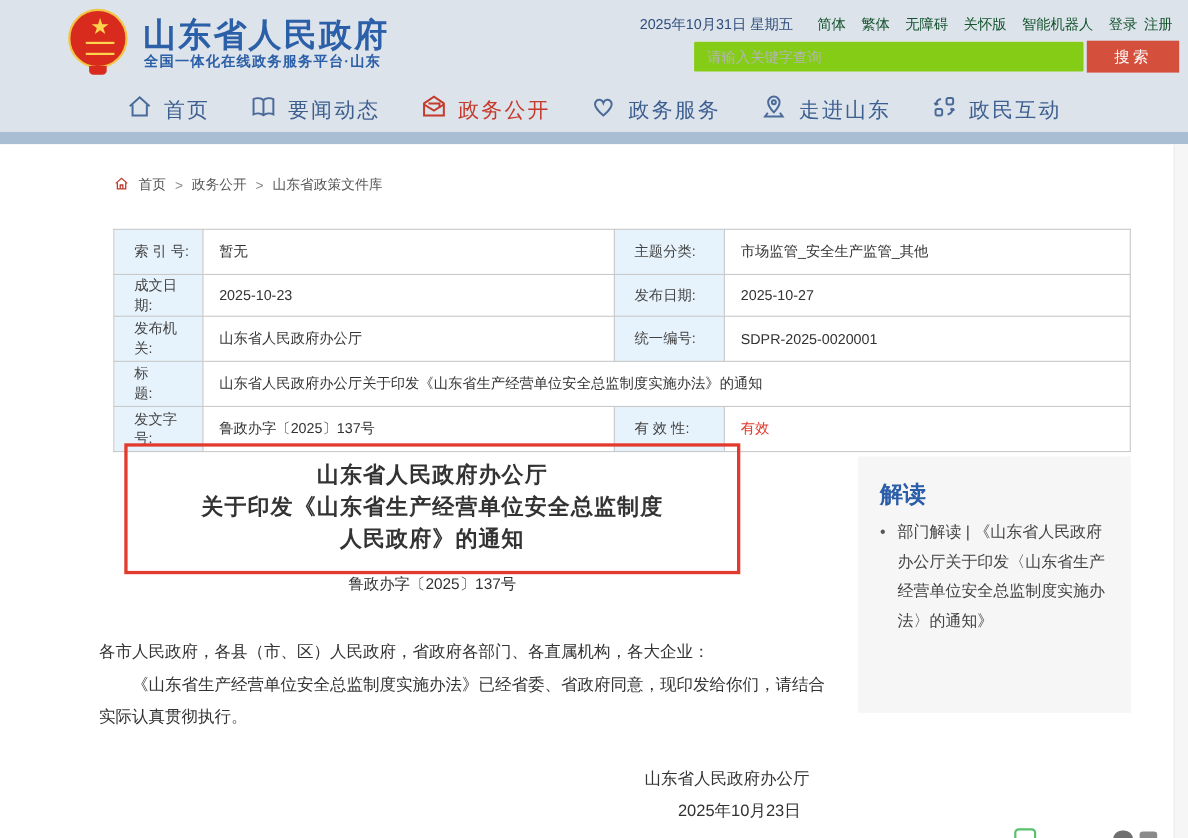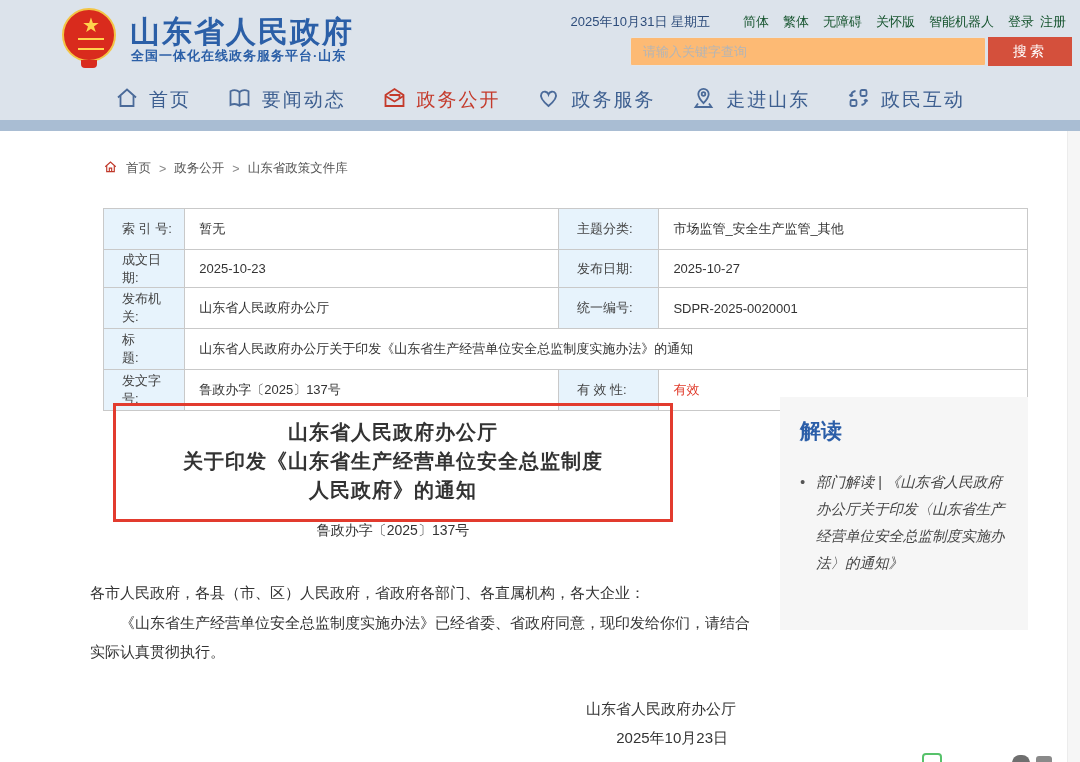--- a/index.html
+++ b/index.html
@@ -11,26 +11,26 @@
   .header { position:absolute; left:0; top:0; width:1080px; height:80px; background:#dce3eb; }
   .emblem { position:absolute; left:62px; top:8px; width:54px; height:60px; }
   .emblem .disc { width:54px; height:54px; border-radius:50%; background:#d92b1d; border:2px solid #f3c545; position:relative; }
   .emblem .star { position:absolute; left:0; top:2px; width:54px; text-align:center; color:#ffd34d; font-size:20px; line-height:26px; }
   .emblem .gate { position:absolute; left:14px; top:28px; width:26px; height:12px; border-top:2px solid #ffd34d; border-bottom:2px solid #ffd34d; }
   .emblem .ribbon { position:absolute; left:19px; top:52px; width:16px; height:8px; background:#d92b1d; border-radius:0 0 4px 4px; }
   .site-title { position:absolute; left:130px; top:12px; font-size:30px; font-weight:bold; color:#2b5fa7; letter-spacing:2px; }
   .site-subtitle { position:absolute; left:131px; top:47px; font-size:13px; font-weight:bold; color:#2b5fa7; letter-spacing:1px; }
 
   .utility { position:absolute; right:14px; top:13px; font-size:13px; color:#2e4d7b; display:flex; gap:14px; align-items:center; }
-  .utility .u-date { margin-right:19px;text-align:center; }
+  .utility .u-date { margin-right:8px;text-align:center; }
   .utility a { color:#14532d; text-decoration:none; cursor:pointer; }
   .utility .tight { margin-left:-8px; }
 
   .searchbar { position:absolute; left:630px; top:37px; width:442px; height:29px; }
-  .search-input { position:absolute; left:0; top:0; width:356px; height:29px; background:#fdba74; border:1px solid #e4e4e4; border-radius:2px; padding:0 12px; font-size:13px; color:#333; outline:none; }
+  .search-input { position:absolute; left:0; top:0; width:356px; height:29px; background:#84cc16; border:1px solid #e4e4e4; border-radius:2px; padding:0 12px; font-size:13px; color:#333; outline:none; }
   .search-input::placeholder { color:#b5b5b5; }
   .search-btn { position:absolute; right:0; top:0; width:84px; height:29px; background:#d4503c; color:#fff; border:none; font-size:14px; letter-spacing:3px; cursor:pointer; }
 
   
   .nav { position:absolute; left:0; top:80px; width:1080px; height:40px; background:#dce3eb; display:flex; align-items:center; justify-content:space-between; padding:0 115px; }
   .nav-item { display:flex; align-items:center; gap:10px; font-size:19px; color:#3d5f90; cursor:pointer; letter-spacing:2px; }
   .nav-item svg { stroke:#4a6a99; }
   .nav-item.active { color:#c43a2b; }
   .nav-item.active svg { stroke:#c43a2b; }
   .divider-bar { position:absolute; left:0; top:120px; width:1080px; height:11px; background:#a9bdd3; }
@@ -52,23 +52,23 @@
   .doc-titlebox { position:absolute; left:113px; top:403px; width:560px; min-height:112px; border:3px solid #e23b2e; padding:12px 10px 14px; text-align:center; }
   .doc-titlebox .tline { font-size:20px; font-weight:bold; color:#333; line-height:29px; letter-spacing:1px; }
   .doc-number { position:absolute; left:113px; top:522px; width:560px; text-align:center; font-size:14px; color:#333; }
   .doc-body { position:absolute; left:90px; top:578px; width:660px; font-size:15px; color:#333; line-height:29px; }
   .doc-body p.indent { text-indent:2em; margin-top:1px; }
   .doc-sign { position:absolute; left:90px; top:694px; width:660px; text-align:right; font-size:15px; color:#333; line-height:29px; }
   .doc-sign .sign-org { padding-right:14px; }
   .doc-sign .sign-date { padding-right:22px; }
 
   
-  .sidebar { position:absolute; left:780px; top:397px; width:248px; height:233px; background:#f6f6f6; padding:20px 20px; }
+  .sidebar { position:absolute; left:780px; top:415px; width:248px; height:233px; background:#f6f6f6; padding:20px 20px; }
   .sidebar-title { font-size:21px; font-weight:bold; color:#2b5ea8; }
-  .sidebar-list { margin-top:24px; list-style:none;font-style:italic; }
+  .sidebar-list { margin-top:8px; list-style:none; }
   .sidebar-list li { position:relative; padding-left:16px; font-size:14.5px; color:#444; line-height:27px; cursor:pointer; }
   .sidebar-list li::before { content:"•"; position:absolute; left:0; top:0; color:#555; }
 
   
   .scroll-strip { position:absolute; right:0; top:131px; width:13px; height:631px; background:#f6f6f6; border-left:1px solid #ececec; }
   .float-ico { position:absolute; }
   .fi-green { left:922px; top:753px; width:20px; height:12px; background:#fff; border:2px solid #57c26b; border-radius:4px 4px 0 0; }
   .fi-gray1 { left:1012px; top:755px; width:18px; height:9px; background:#6f6f6f; border-radius:8px 8px 0 0; }
   .fi-gray2 { left:1036px; top:756px; width:16px; height:7px; background:#8a8a8a; border-radius:3px 3px 0 0; }
 </style>

